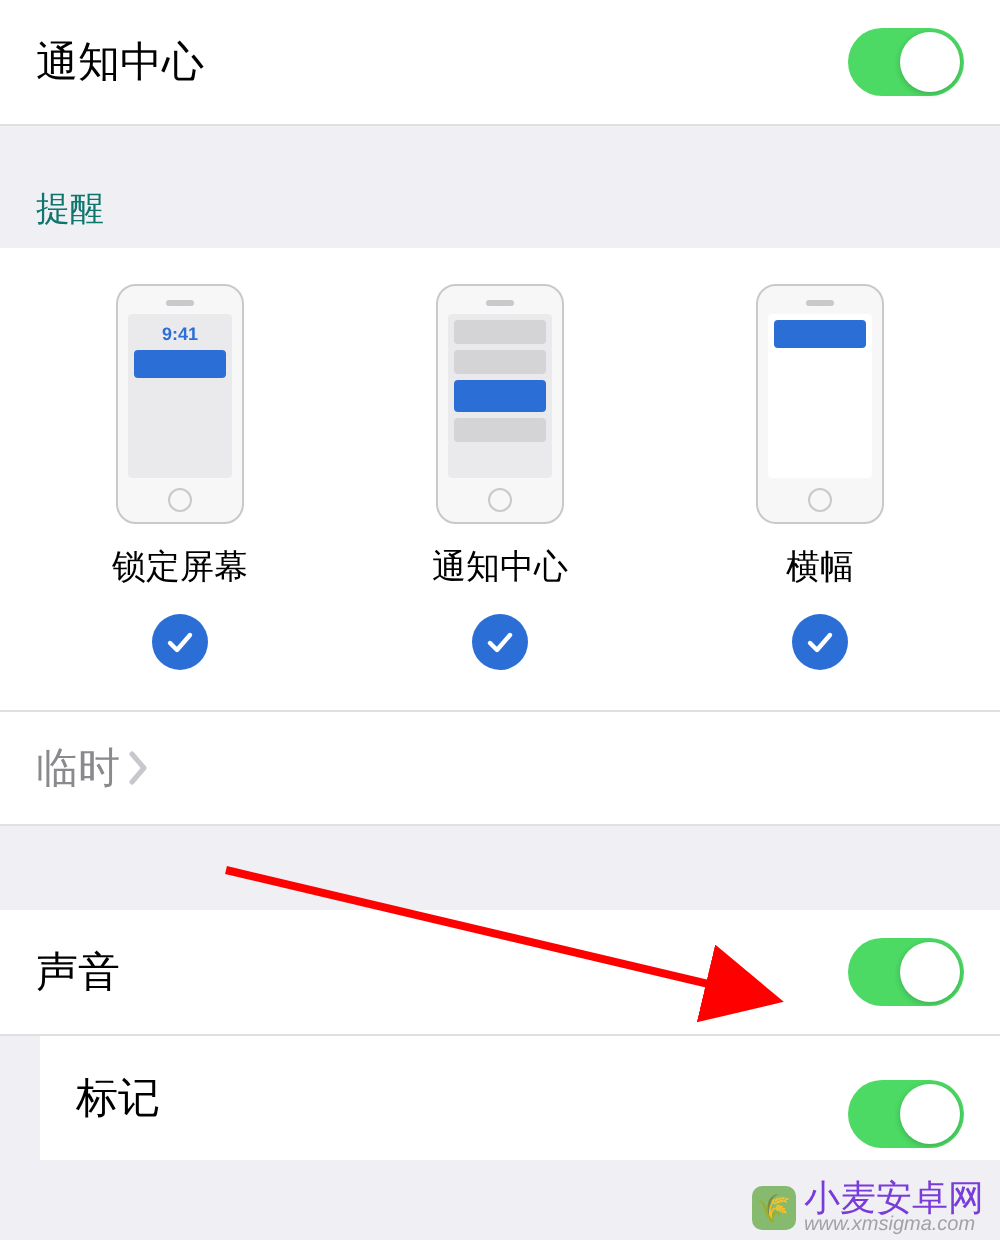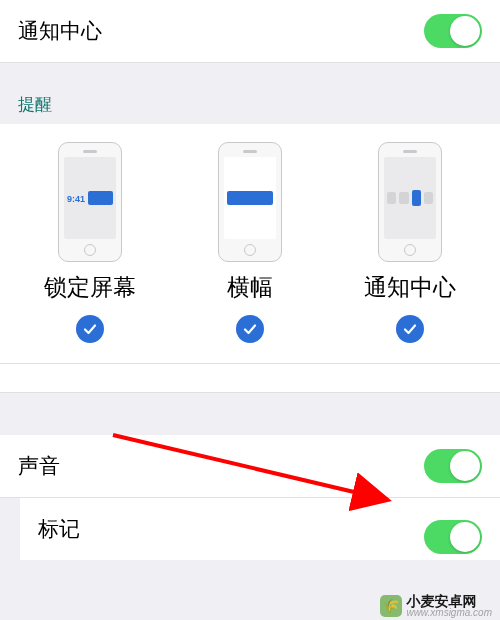--- a/index.html
+++ b/index.html
@@ -85,21 +85,21 @@
       background: #c9c9cc;
       border-radius: 2px;
       margin-bottom: 4px;
     }
     .phone-screen {
       flex: 1;
       width: 100%;
       background: #eaeaec;
       border-radius: 2px;
       display: flex;
-      flex-direction: row;
+      flex-direction: column;
       align-items: center;
       padding: 3px 3px;
       gap: 3px;
     }
     .phone-home {
       width: 12px;
       height: 12px;
       border: 1.5px solid #c9c9cc;
       border-radius: 50%;
       margin: 5px 0;
@@ -120,21 +120,21 @@
       background: #2b6fd6;
     }
     .notif.gray {
       background: #d4d4d7;
     }
     .banner-screen {
       background: #fff;
     }
     .alert-label {
       margin-top: 10px;
-      font-size: 23px;
+      font-size: 17px;
       color: #000;
     }
     .check {
       margin-top: 12px;
       width: 28px;
       height: 28px;
       background: #2b6fd6;
       border-radius: 50%;
       display: flex;
       align-items: center;
@@ -190,23 +190,23 @@
       align-items: center;
       justify-content: center;
       font-size: 14px;
     }
     .watermark-text {
       display: flex;
       flex-direction: column;
       line-height: 1;
     }
     .wm-top {
-      font-size: 14px;
-      color: #000000;
-      font-weight: 700;
+      font-size: 18px;
+      color: #6d28d9;
+      font-weight: 400;
     }
     .wm-bottom {
       font-size: 10px;
       color: #9a9a9a;
       font-style: italic;
     }
     .badges-row {
       border-bottom: none;
       margin-left: 20px;
     }
@@ -232,36 +232,20 @@
   <div class="alert-col">
     <div class="phone">
       <div class="phone-speaker"></div>
       <div class="phone-screen">
         <div class="lock-time">9:41</div>
         <div class="notif blue" style="height:14px;"></div>
       </div>
       <div class="phone-home"></div>
     </div>
     <div class="alert-label">锁定屏幕</div>
-    <div class="check">
-      <svg viewBox="0 0 16 16">
-          <path d="M3 8.5 L6.5 12 L13 4.5" stroke="#fff" stroke-width="2.2" fill="none" stroke-linecap="round" stroke-linejoin="round"></path>
-        </svg>
-    </div>
-  </div>
-
-  <div class="alert-col">
-    <div class="phone">
-      <div class="phone-speaker"></div>
-      <div class="phone-screen banner-screen">
-        <div class="notif blue" style="height:14px;"></div>
-      </div>
-      <div class="phone-home"></div>
-    </div>
-    <div class="alert-label">横幅</div>
     <div class="check">
       <svg viewBox="0 0 16 16">
           <path d="M3 8.5 L6.5 12 L13 4.5" stroke="#fff" stroke-width="2.2" fill="none" stroke-linecap="round" stroke-linejoin="round"></path>
         </svg>
     </div>
   </div>
 
   <div class="alert-col">
     <div class="phone">
       <div class="phone-speaker"></div>
@@ -274,23 +258,45 @@
       <div class="phone-home"></div>
     </div>
     <div class="alert-label">通知中心</div>
     <div class="check">
       <svg viewBox="0 0 16 16">
           <path d="M3 8.5 L6.5 12 L13 4.5" stroke="#fff" stroke-width="2.2" fill="none" stroke-linecap="round" stroke-linejoin="round"></path>
         </svg>
     </div>
   </div>
 
+  <div class="alert-col">
+    <div class="phone">
+      <div class="phone-speaker"></div>
+      <div class="phone-screen banner-screen">
+        <div class="notif blue" style="height:14px;"></div>
+      </div>
+      <div class="phone-home"></div>
+    </div>
+    <div class="alert-label">横幅</div>
+    <div class="check">
+      <svg viewBox="0 0 16 16">
+          <path d="M3 8.5 L6.5 12 L13 4.5" stroke="#fff" stroke-width="2.2" fill="none" stroke-linecap="round" stroke-linejoin="round"></path>
+        </svg>
+    </div>
+  </div>
+
 </div>
 
 <div class="nav-row">
+  <div class="nav-right">
+    <span class="nav-value">临时</span>
+    <svg class="chevron" viewBox="0 0 10 18">
+        <path d="M2 2 L8 9 L2 16" stroke="#c7c7cc" stroke-width="2.5" fill="none" stroke-linecap="round" stroke-linejoin="round"></path>
+      </svg>
+  </div>
 </div>
 
 <div class="gap"></div>
 
 <div class="row">
   <span class="row-label">声音</span>
   <div class="toggle on">
     <div class="toggle-knob"></div>
   </div>
 </div>

